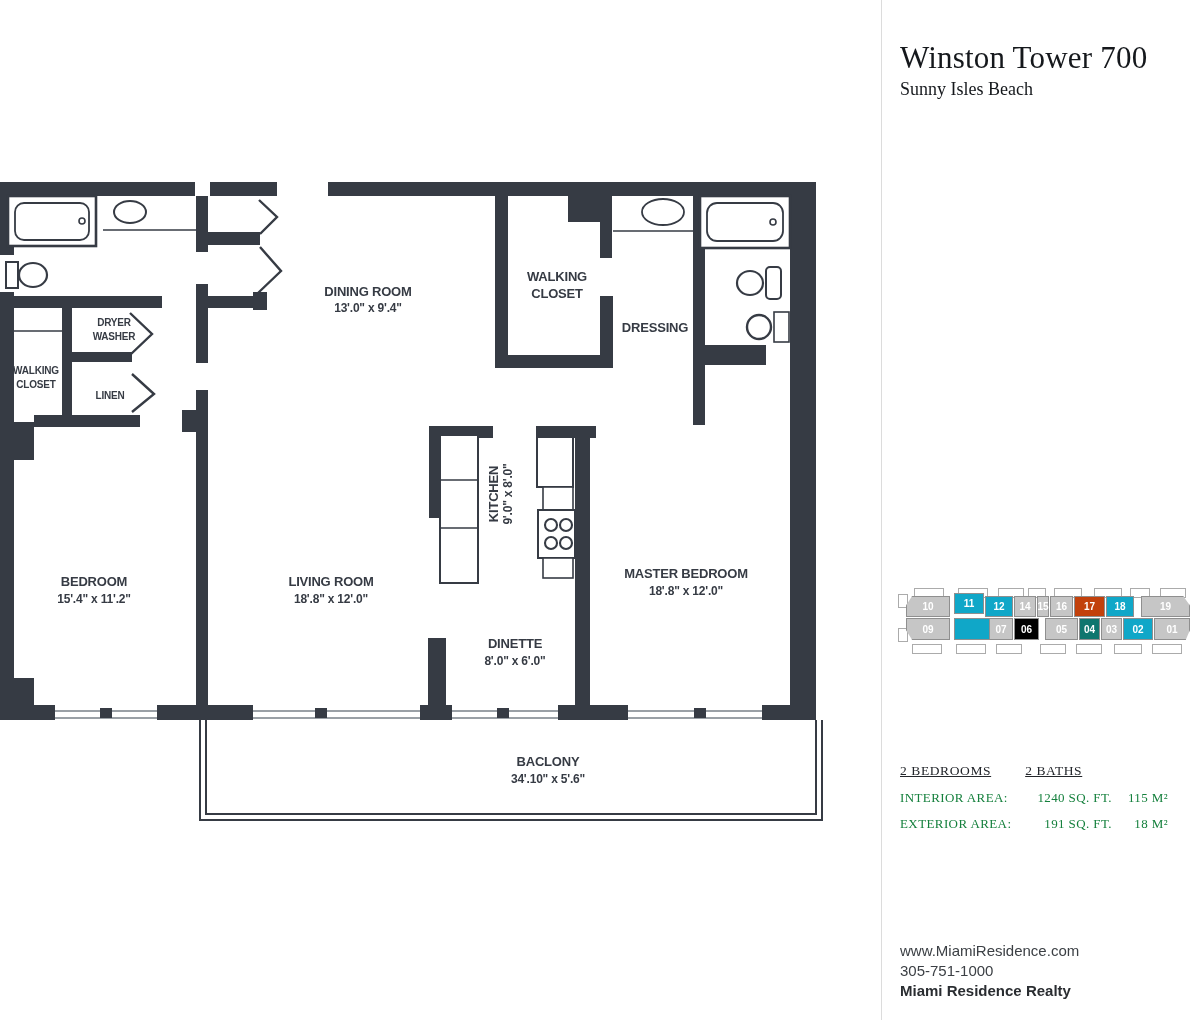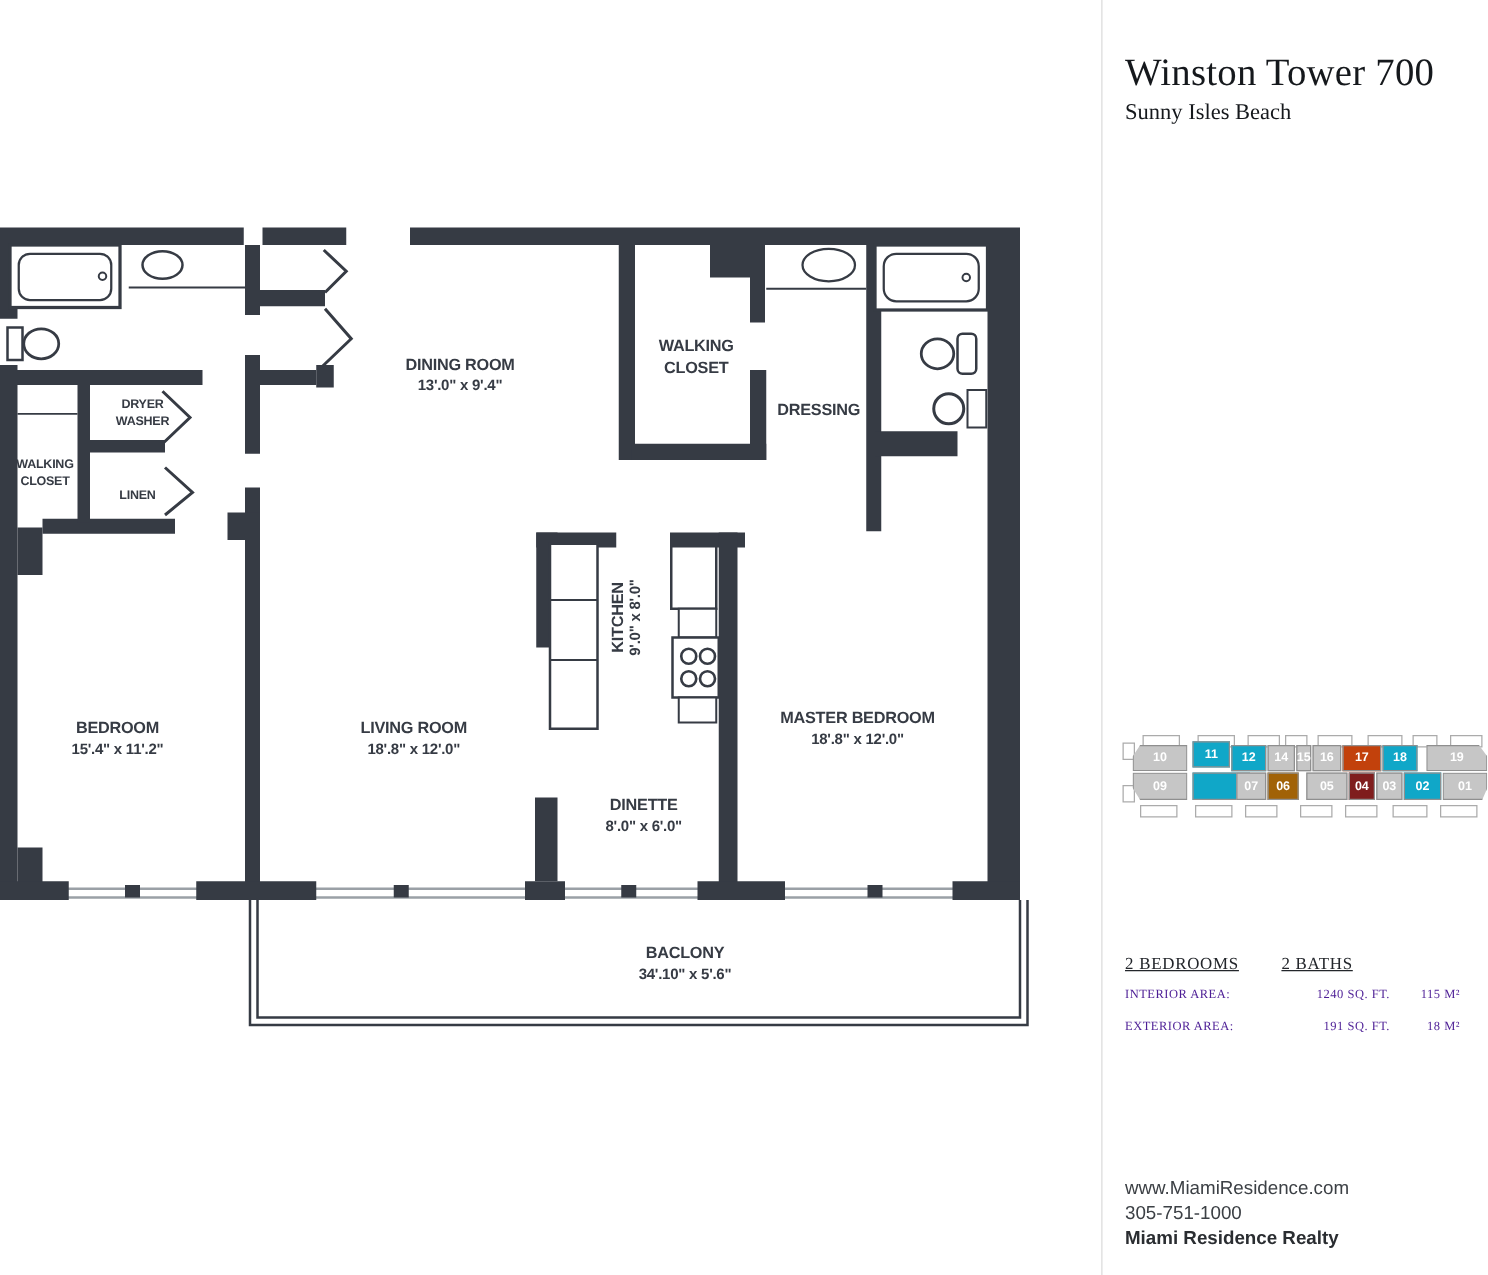--- a/index.html
+++ b/index.html
@@ -7,21 +7,21 @@
         font-family:"Liberation Sans",sans-serif;}
   #divider{position:absolute;left:881px;top:0;width:1px;height:1020px;background:#dcdcdc;}
 
   
   .serif{font-family:"Liberation Serif","DejaVu Serif",serif;}
   #bldg-title{position:absolute;left:900px;top:40px;font-size:31px;color:#15181c;letter-spacing:.2px;}
   #bldg-sub{position:absolute;left:900px;top:79px;font-size:18px;color:#15181c;}
   #unit-title{position:absolute;left:898px;top:711px;font-size:29px;color:#15181c;}
   #specs{position:absolute;left:900px;top:763px;font-size:13.5px;color:#23262b;letter-spacing:.6px;}
   #specs span{margin-right:34px;text-decoration:underline;}
-  .arearow{position:absolute;left:900px;width:268px;display:flex;font-size:10px;color:#4c1d95;letter-spacing:.4px;}
+  .arearow{position:absolute;left:900px;width:268px;display:flex;font-size:13px;color:#15803d;letter-spacing:.4px;}
   #arearow-int{top:790px;}
   #arearow-ext{top:816px;}
   .arearow .lbl{flex:1;text-align:left;}
   .arearow .sqft{width:96px;text-align:right;}
   .arearow .sqm{width:56px;text-align:right;}
   #contact{position:absolute;left:900px;top:941px;font-size:15px;color:#3c4045;line-height:20px;}
   #contact .co{font-weight:bold;color:#2a2d31;}
 
   
   #stack{position:absolute;left:898px;top:588px;width:292px;height:66px;}
@@ -188,23 +188,23 @@
       <div class="scell" style="left: 87px; top: 8px; width: 28px; height: 21px; background: rgb(16, 167, 200);">12</div>
       <div class="scell" style="left: 116px; top: 8px; width: 22px; height: 21px; background: rgb(198, 198, 198);">14</div>
       <div class="scell" style="left: 139px; top: 8px; width: 12px; height: 21px; background: rgb(198, 198, 198);">15</div>
       <div class="scell" style="left: 152px; top: 8px; width: 23px; height: 21px; background: rgb(198, 198, 198);">16</div>
       <div class="scell" style="left: 176px; top: 8px; width: 31px; height: 21px; background: #c2410c;">17</div>
       <div class="scell" style="left: 208px; top: 8px; width: 28px; height: 21px; background: rgb(16, 167, 200);">18</div>
       <div class="scell" style="left: 243px; top: 8px; width: 49px; height: 21px; background: rgb(198, 198, 198); clip-path: polygon(0px 0px, 86% 0px, 100% 45%, 100% 100%, 0px 100%);">19</div>
       <div class="scell" style="left: 8px; top: 30px; width: 44px; height: 22px; background: rgb(198, 198, 198); clip-path: polygon(0px 0px, 100% 0px, 100% 100%, 14% 100%, 0px 55%);">09</div>
       <div class="scell" style="left: 56px; top: 30px; width: 34px; height: 22px; background: rgb(16, 167, 200); padding-left: 44px;">08</div>
       <div class="scell" style="left: 91px; top: 30px; width: 24px; height: 22px; background: rgb(198, 198, 198);">07</div>
-      <div class="scell" style="left: 116px; top: 30px; width: 25px; height: 22px; background: #a16207;">06</div>
+      <div class="scell" style="left: 116px; top: 30px; width: 25px; height: 22px; background: #000000;">06</div>
       <div class="scell" style="left: 147px; top: 30px; width: 33px; height: 22px; background: rgb(198, 198, 198);">05</div>
-      <div class="scell" style="left: 181px; top: 30px; width: 21px; height: 22px; background: #7f1d1d;">04</div>
+      <div class="scell" style="left: 181px; top: 30px; width: 21px; height: 22px; background: #0f766e;">04</div>
       <div class="scell" style="left: 203px; top: 30px; width: 21px; height: 22px; background: rgb(198, 198, 198);">03</div>
       <div class="scell" style="left: 225px; top: 30px; width: 30px; height: 22px; background: rgb(16, 167, 200);">02</div>
       <div class="scell" style="left: 256px; top: 30px; width: 36px; height: 22px; background: rgb(198, 198, 198); clip-path: polygon(0px 0px, 100% 0px, 100% 55%, 88% 100%, 0px 100%);">01</div>
     </div>
 
 
   <div id="specs" class="serif">
     <span>2 BEDROOMS</span><span>2 BATHS</span>
   </div>
 

